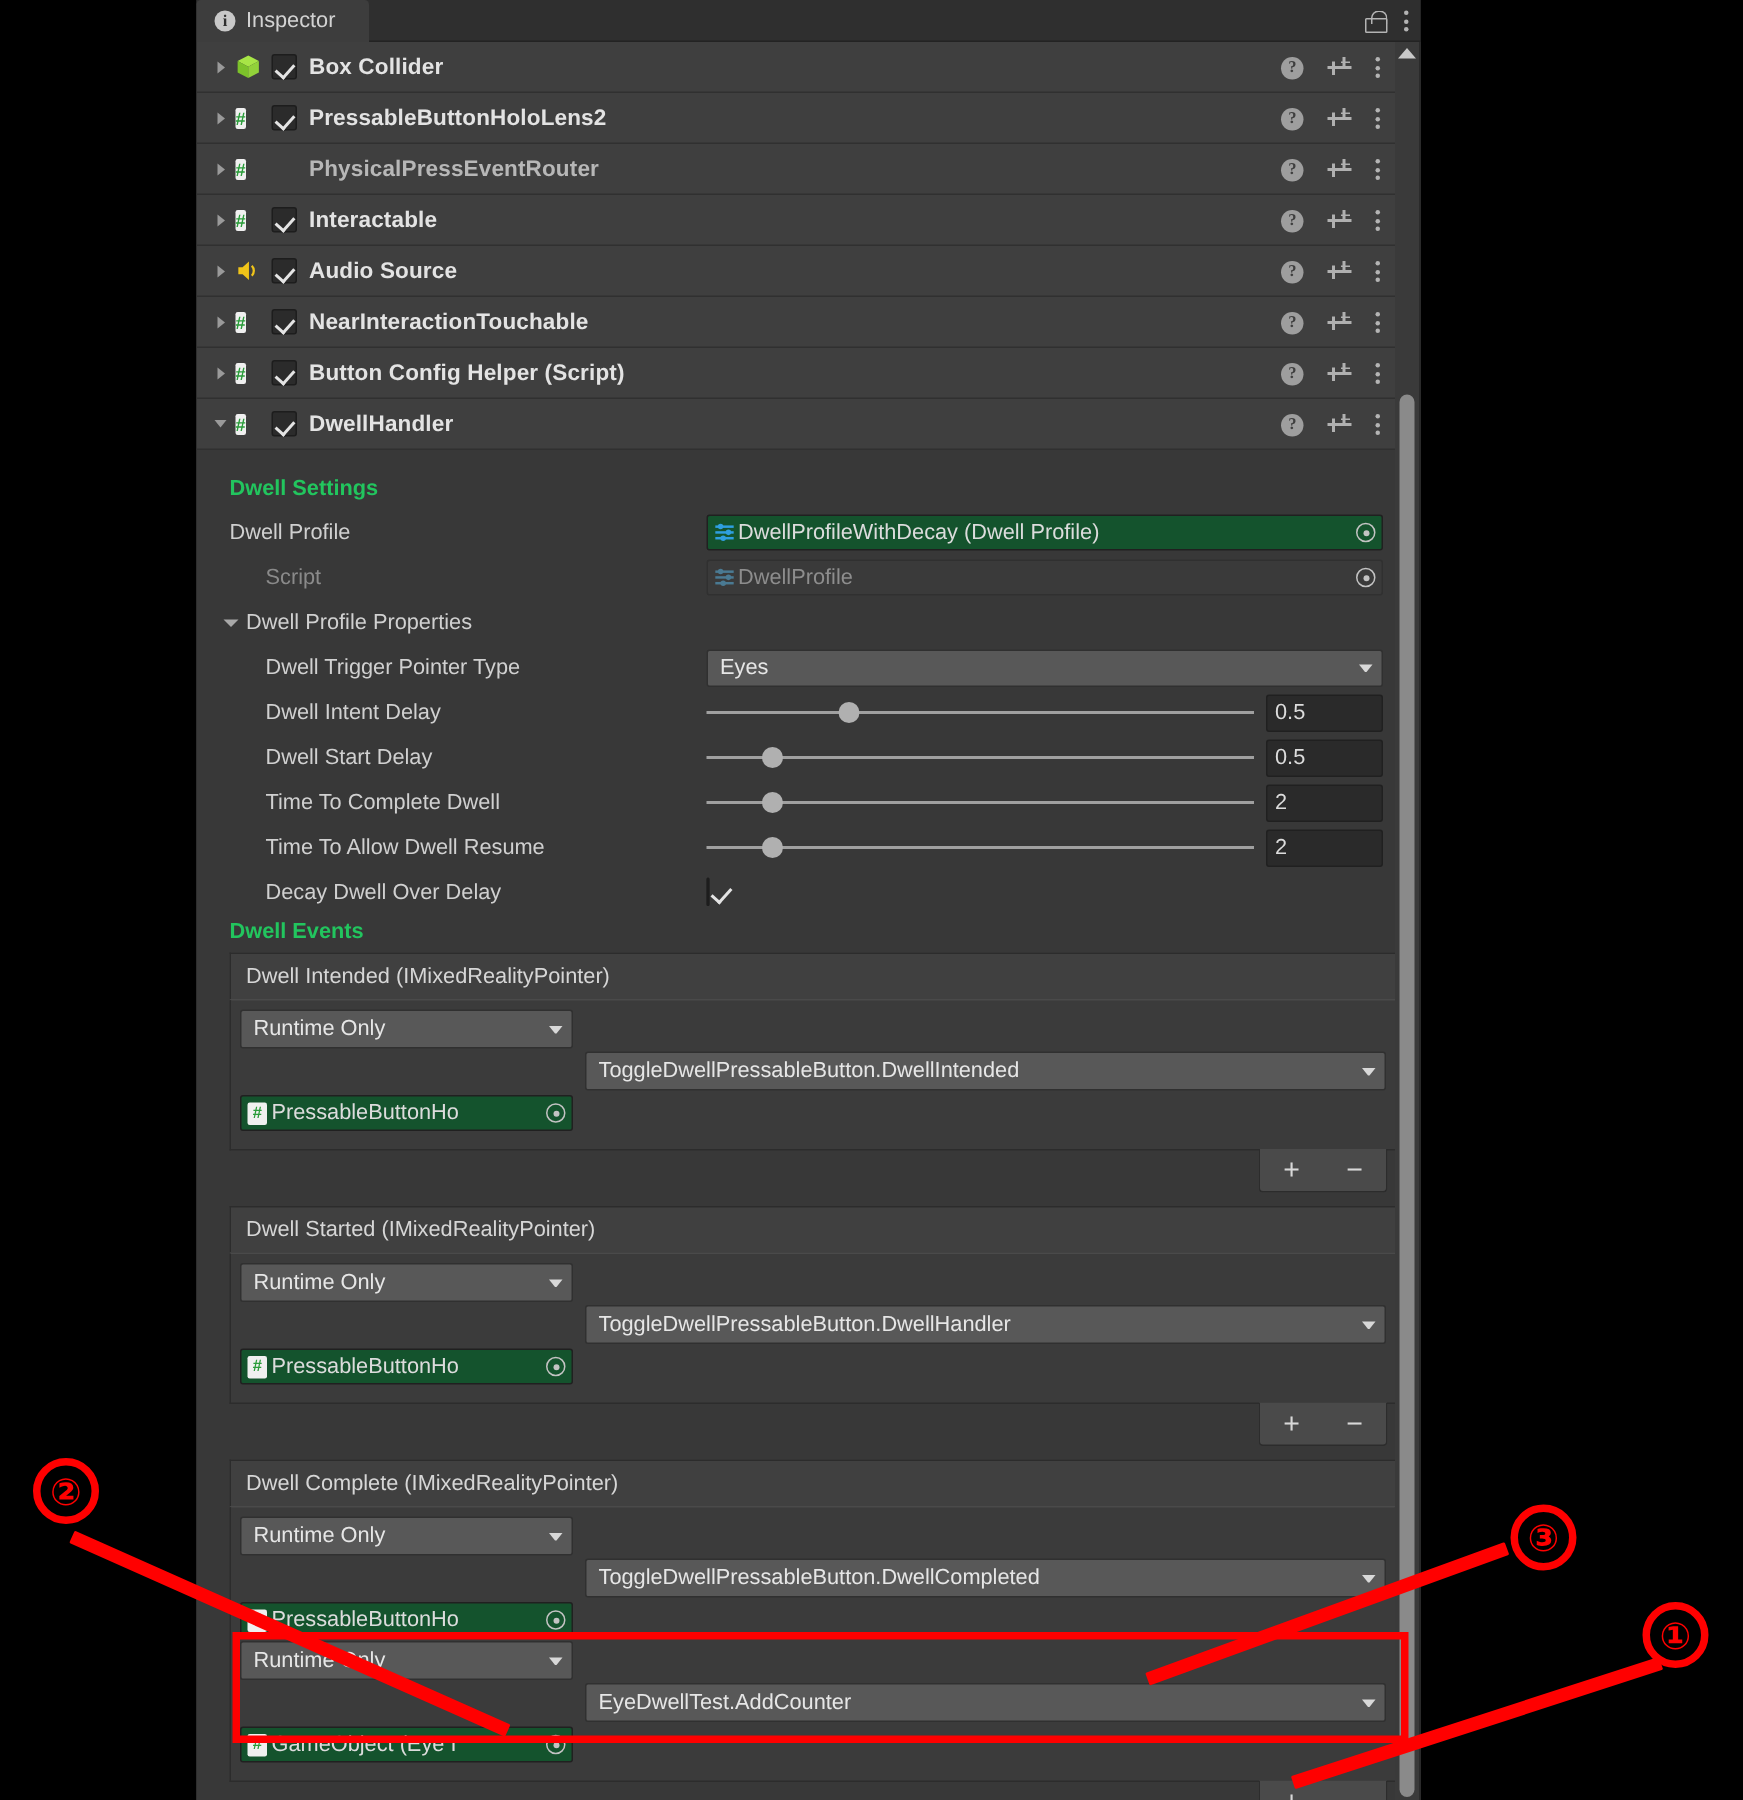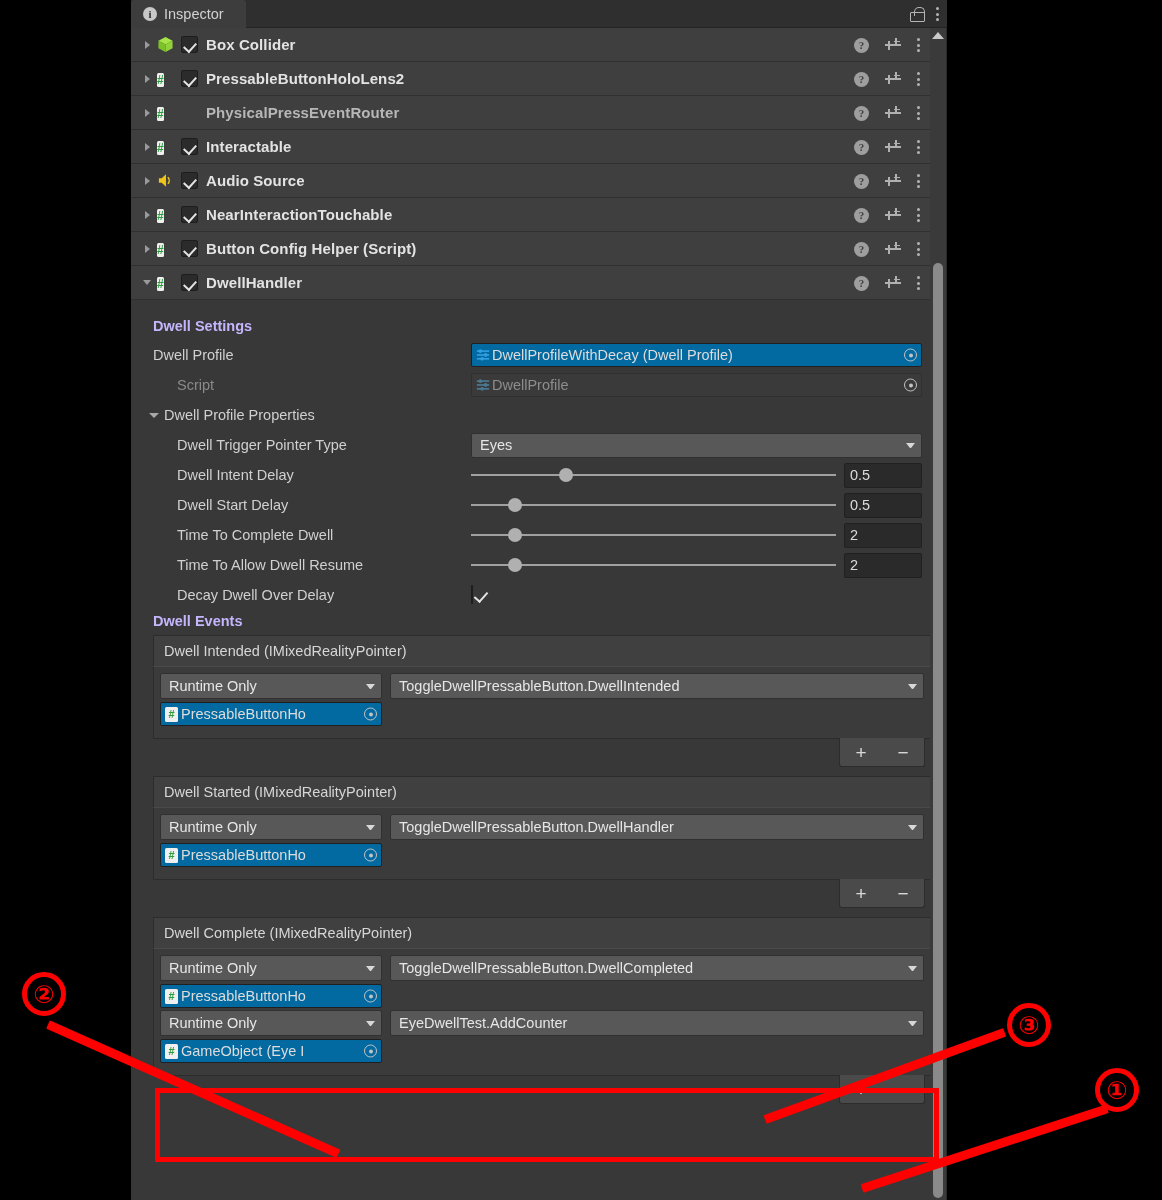--- a/index.html
+++ b/index.html
@@ -105,33 +105,33 @@
   }
   .help-ico {
     width:15px;height:15px;border-radius:50%;background:#9e9e9e;color:#3f3f3f;
     font-size:11px;font-weight:bold;line-height:15px;text-align:center;font-family:"Liberation Serif",serif;
   }
   .pref-ico { width:16px; height:14px; position:relative; }
   .pref-ico i { position:absolute; background:#b0b0b0; display:block; }
 
   
   .props { padding: 10px 8px 6px 8px; background:#383838; }
-  .section-title { font-size:14.5px; font-weight:bold; color:#c4b5fd; margin: 8px 0 6px 14px; }
+  .section-title { font-size:14.5px; font-weight:bold; color:#22c55e; margin: 8px 0 6px 14px; }
   .prop-row { display:flex; align-items:center; height:30px; }
   .prop-label { font-size:14.5px; color:#d0d0d0; padding-left:14px; }
   .prop-label.indent { padding-left:38px; }
   .prop-label.dim { color:#8a8a8a; }
   .prop-label.w1 { width:332px; flex:0 0 332px; }
   .foldout-label { display:flex; align-items:center; gap:5px; padding-left:10px; }
   .foldout-label .tri-d {
     width:0;height:0;border-top:5.5px solid #a8a8a8;border-left:5px solid transparent;border-right:5px solid transparent;
   }
 
   .objfield {
-    flex:1 1 auto; height:24px; background:#0369a1; border:1px solid #202020; border-radius:2px;
+    flex:1 1 auto; height:24px; background:#14532d; border:1px solid #202020; border-radius:2px;
     display:flex; align-items:center; padding:0 0 0 4px; position:relative;
   }
   .objfield.dimbg { background:#3a3a3a; border-color:#303030; }
   .objfield .otext { font-size:14.5px; color:#dcdcdc; white-space:nowrap; overflow:hidden; }
   .objfield .otext.dim { color:#8d8d8d; }
   .oicon { width:14px; height:14px; margin-right:2px; flex:0 0 14px; }
   .odot {
     position:absolute; right:4px; top:50%; transform:translateY(-50%);
     width:13px;height:13px;border-radius:50%;border:1.6px solid #c3c3c3;
     display:flex;align-items:center;justify-content:center;
@@ -167,21 +167,21 @@
     display:flex; align-items:center; padding-left:10px;
     font-size:14.5px; color:#d6d6d6;
   }
   .evt-body {
     background:#3b3b3b; border:1px solid #2c2c2c; border-top:1px solid #4a4a4a;
     padding:6px 6px 10px 6px;
   }
   .evt-entry { margin-bottom:2px; }
   .evt-line1 { display:flex; gap:8px; }
   .evt-mode { width:222px; flex:0 0 222px; height:26px; }
-  .evt-func { flex:1 1 auto; height:26px; }
+  .evt-func { flex:1 1 auto; height:26px;margin-top:28px; }
   .evt-line2 { margin-top:3px; }
   .evt-obj { width:222px; height:24px; }
   .evt-footer {
     height:30px; display:flex; justify-content:flex-end; align-items:flex-start;
     position:relative; margin-top:-1px;
   }
   .plusminus {
     width:86px;height:29px;background:#4a4a4a;border:1px solid #2c2c2c;border-top:none;
     border-bottom-left-radius:3px;border-bottom-right-radius:3px;
     display:flex;align-items:center;justify-content:space-around;

